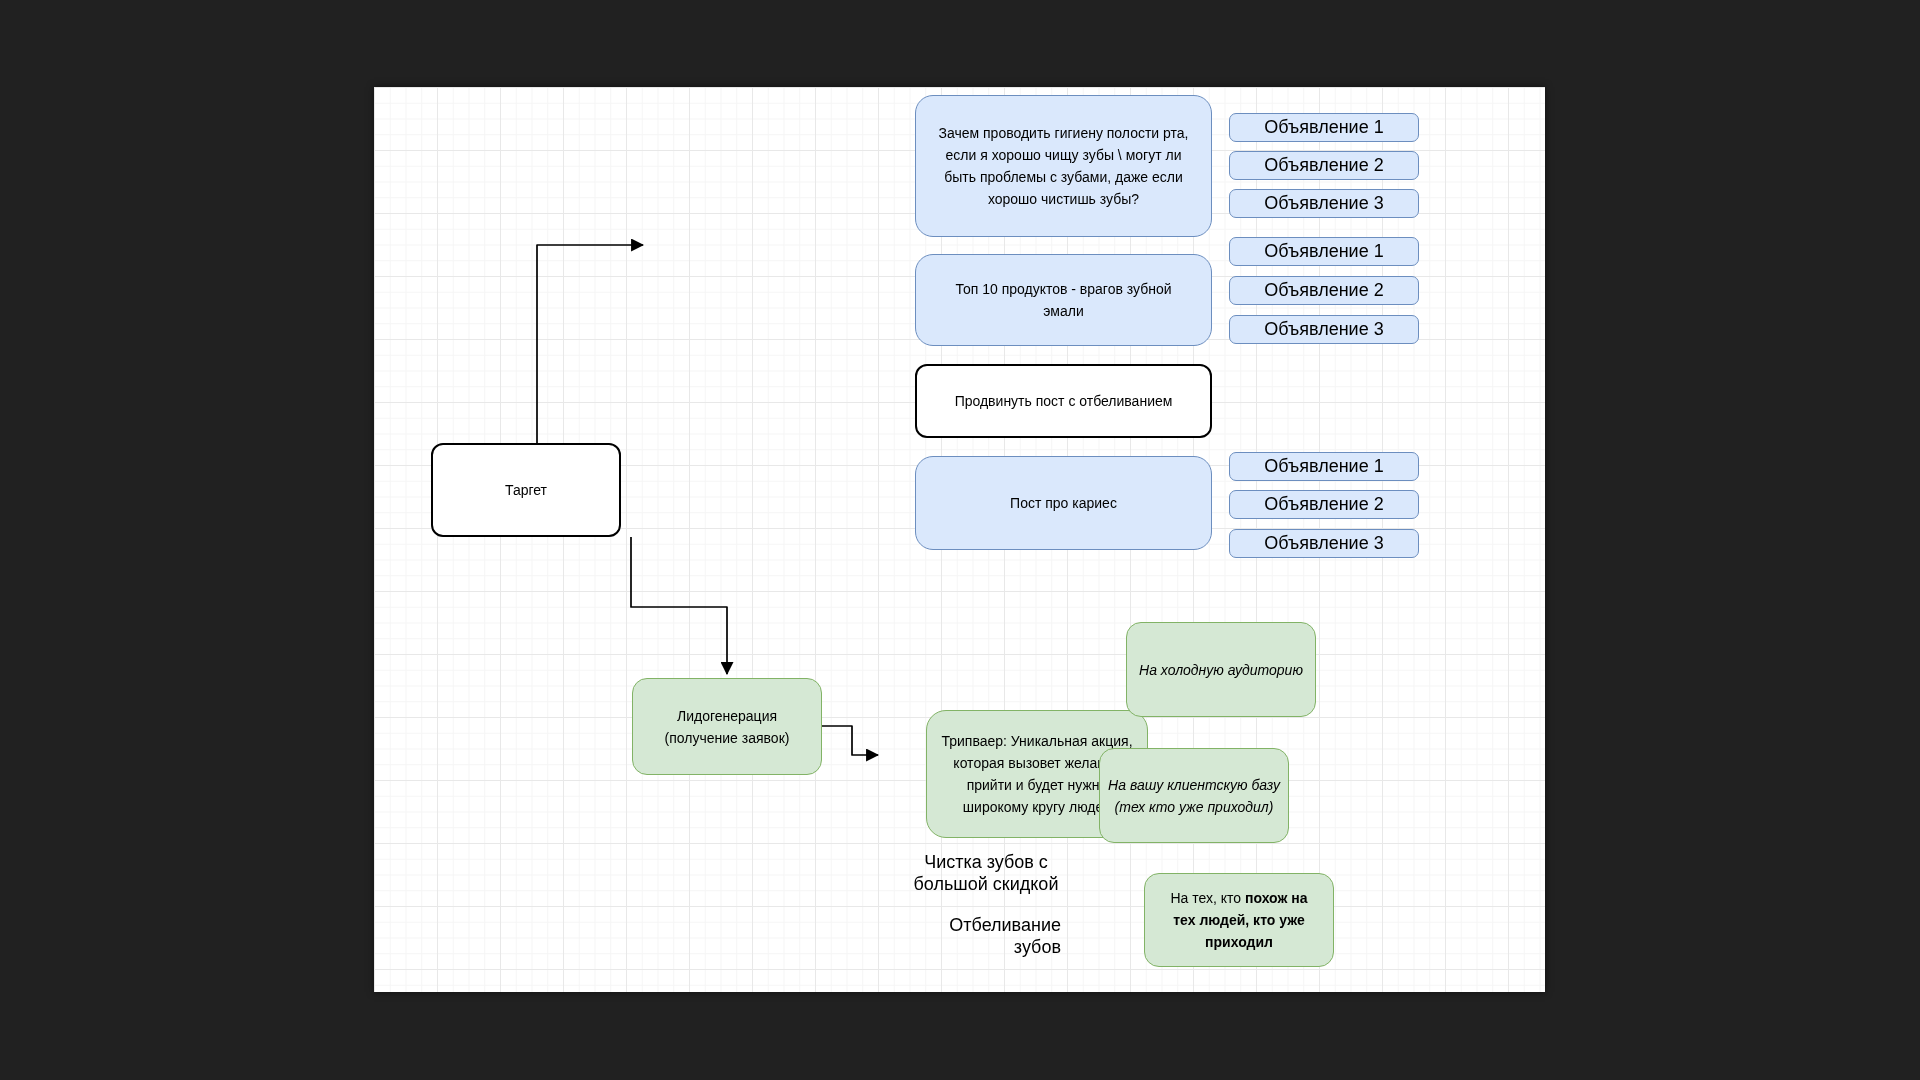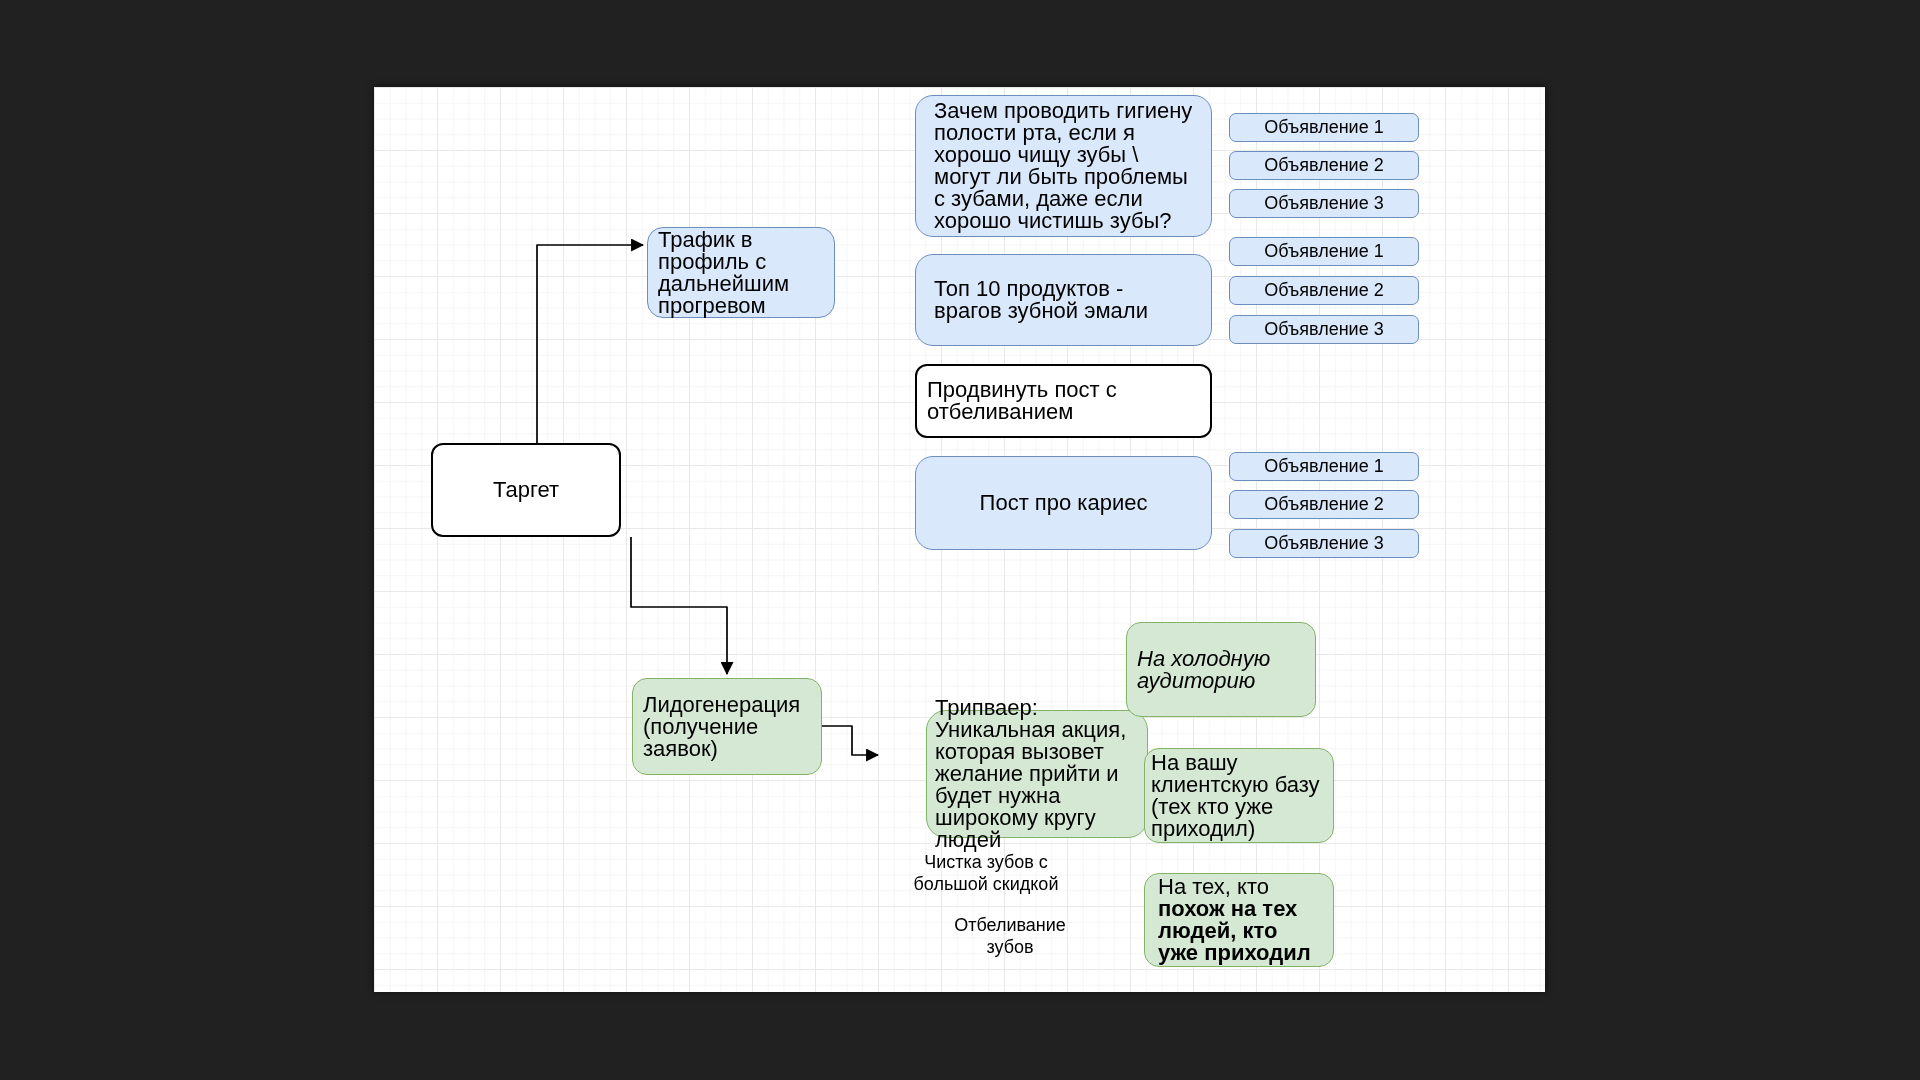--- a/index.html
+++ b/index.html
@@ -18,21 +18,21 @@
       linear-gradient(to bottom, #e8e8e8 1px, transparent 1px),
       linear-gradient(to right,  #f5f5f5 1px, transparent 1px),
       linear-gradient(to bottom, #f5f5f5 1px, transparent 1px);
     background-size: 63px 63px, 63px 63px, 15.75px 15.75px, 15.75px 15.75px;
     box-shadow: 0 0 7px rgba(0,0,0,0.55);
   }
   .connectors { position:absolute; inset:0; width:100%; height:100%; pointer-events:none; }
 
   .node {
     position:absolute; display:flex; align-items:center; justify-content:center;
-    text-align:left; font-size:22px; line-height:22px; padding:4px 10px;
+    text-align:center; font-size:14px; line-height:22px; padding:4px 10px;
   }
   .blue  { background:var(--blue-fill,#dae8fc);  border:1.5px solid var(--blue-border,#6c8ebf);  border-radius:16px; }
   .green { background:var(--green-fill,#d5e8d4); border:1.5px solid var(--green-border,#82b366); border-radius:15px; }
   .white { background:var(--white-fill,#ffffff); border:2px   solid var(--black-border,#000000); border-radius:12px; }
   .r18 { border-radius:18px; }
   .r20 { border-radius:20px;margin-left:44px; }
 
   .ad {
     position:absolute; left:855px; width:190px; height:29px;
     display:flex; align-items:center; justify-content:center;
@@ -48,25 +48,25 @@
   
   .n-question { left:541px; top:8px;   width:297px; height:142px; padding:4px 18px; }
   .n-traffic  { left:273px; top:140px; width:188px; height:91px; }
   .n-top10    { left:541px; top:167px; width:297px; height:92px;  padding:20px 18px; }
   .n-promote  { left:541px; top:277px; width:297px; height:74px; }
   .n-caries   { left:541px; top:369px; width:297px; height:94px; }
   .n-target   { left:57px;  top:356px; width:190px; height:94px; }
   .n-leadgen  { left:258px; top:591px; width:190px; height:97px; }
   .n-tripwire { left:508px; top:623px; width:222px; height:128px; padding:4px 8px; }
   .n-cold     { left:752px; top:535px; width:190px; height:95px;font-style:italic; }
-  .n-base     { left:770px; top:661px; width:190px; height:95px; padding:4px 6px; }
+  .n-base     { left:725px; top:661px; width:190px; height:95px; padding:4px 6px;font-style:italic; }
   .n-lookalike{ left:770px; top:786px; width:190px; height:94px; padding:4px 13px; }
 
   .l-cleaning  { left:522px; top:764px; width:180px; }
-  .l-whitening { left:561px; top:827px; width:150px; }
+  .l-whitening { left:537px; top:827px; width:150px;text-align:right; }
 
   .ad-g1-0 { top:26px; }  .ad-g1-1 { top:64px; }  .ad-g1-2 { top:102px; }
   .ad-g2-0 { top:150px; } .ad-g2-1 { top:189px; } .ad-g2-2 { top:228px; }
   .ad-g3-0 { top:365px; } .ad-g3-1 { top:403px; } .ad-g3-2 { top:442px; }
 </style>
 </head>
 <body>
 
 <div class="stage">
   <div class="canvas">
@@ -77,23 +77,20 @@
           <path d="M0,0 L12,6 L0,12 z" fill="#000"></path>
         </marker>
       </defs>
       <path d="M163,356 L163,158 L269,158" fill="none" stroke="#000" stroke-width="1.7" stroke-linejoin="round" marker-end="url(#arw)"></path>
       <path d="M257,450 L257,520 L353,520 L353,587" fill="none" stroke="#000" stroke-width="1.7" stroke-linejoin="round" marker-end="url(#arw)"></path>
       <path d="M448,639 L478,639 L478,668 L504,668" fill="none" stroke="#000" stroke-width="1.7" stroke-linejoin="round" marker-end="url(#arw)"></path>
     </svg>
 
     <div class="node blue r18 n-question">
       <span>Зачем проводить гигиену полости рта, если я хорошо чищу зубы \ могут ли быть проблемы с зубами, даже если хорошо чистишь зубы?</span>
-    </div>
-    <div class="node blue n-traffic">
-      <span>Трафик в профиль с дальнейшим прогревом</span>
     </div>
     <div class="node blue r18 n-top10">
       <span>Топ 10 продуктов - врагов зубной эмали</span>
     </div>
     <div class="node white n-promote">
       <span>Продвинуть пост с отбеливанием</span>
     </div>
     <div class="node blue r18 n-caries">
       <span>Пост про кариес</span>
     </div>

